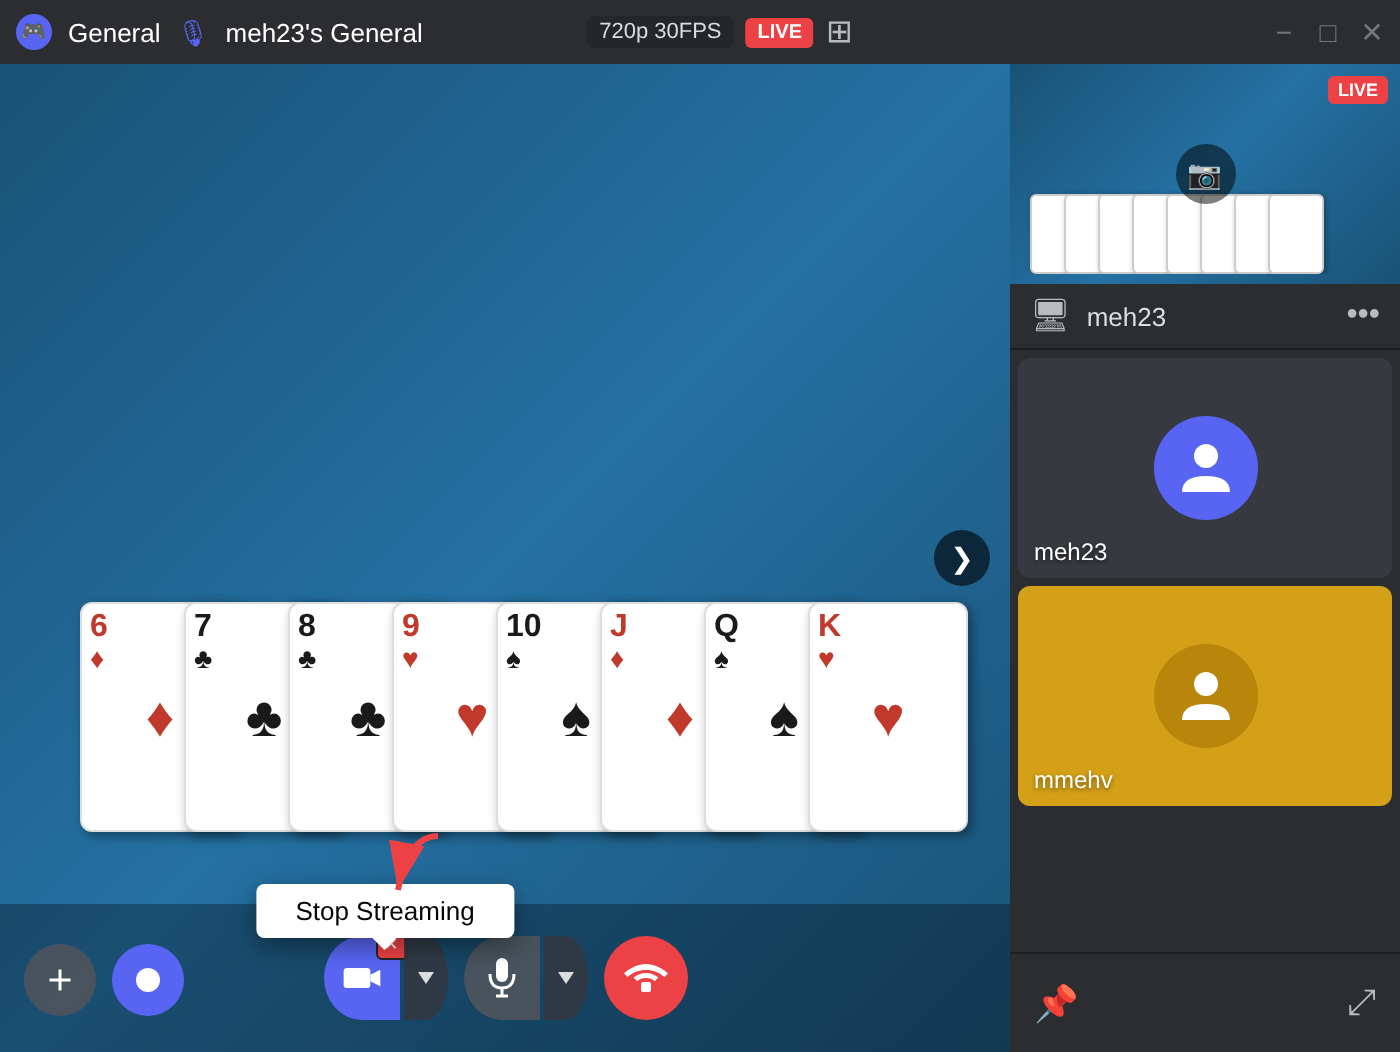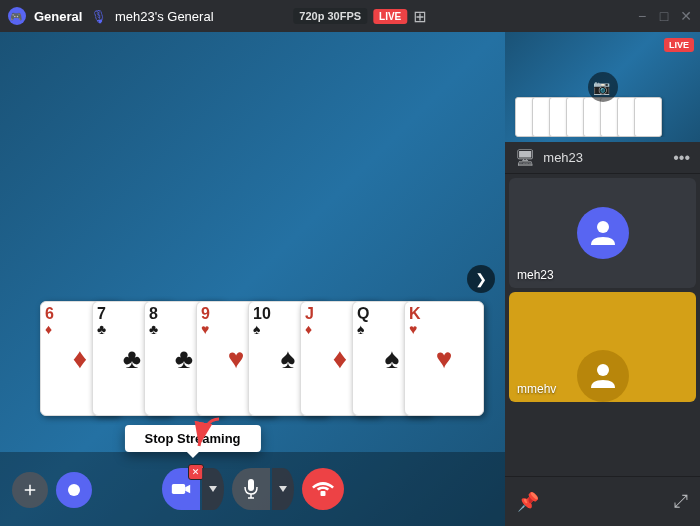--- a/index.html
+++ b/index.html
@@ -36,39 +36,39 @@
       display: flex;
       align-items: center;
       justify-content: center;
       color: white;
       font-size: 10px;
       font-weight: bold;
     }
     .channel-name {
       color: #fff;
       font-size: 13px;
-      font-weight: 700;
+      font-weight: 400;
     }
     .screen-name {
       color: #fff;
       font-size: 13px;
     }
     .title-bar-center {
       position: absolute;
       left: 50%;
       transform: translateX(-50%);
       display: flex;
       align-items: center;
       gap: 6px;
     }
     .quality-badge {
       background: #23272a;
       color: #dcddde;
       font-size: 11px;
-      font-weight: 700;
+      font-weight: 400;
       padding: 2px 6px;
       border-radius: 3px;
       margin-left: 20px;
     }
     .live-badge {
       background: #ed4245;
       color: white;
       font-size: 10px;
       font-weight: 700;
       padding: 2px 6px;
@@ -209,27 +209,27 @@
     .toolbar-btn.red-btn {
       background: #ed4245;
     }
     .toolbar-btn.active-stream {
       background: #5865f2;
     }
 
     
     .tooltip {
       position: absolute;
-      bottom: 58px;
+      bottom: 41px;
       left: 50%;
       transform: translateX(-50%);
       background: white;
       color: #060607;
       font-size: 13px;
-      font-weight: 700;
+      font-weight: 400;
       padding: 6px 20px;
       border-radius: 4px;
       white-space: nowrap;
       box-shadow: 0 4px 12px rgba(0,0,0,0.4);
       z-index: 20;
     }
     .tooltip::after {
       content: '';
       position: absolute;
       top: 100%;
@@ -370,21 +370,20 @@
       justify-content: center;
       flex-direction: column;
       position: relative;
       overflow: hidden;
     }
     .participant-card.dark {
       background: #36393f;
     }
     .participant-card.amber {
       background: #d4a017;
-      justify-content: flex-end;
     }
 
     .discord-avatar {
       width: 52px;
       height: 52px;
       background: #5865f2;
       border-radius: 50%;
       display: flex;
       align-items: center;
       justify-content: center;

